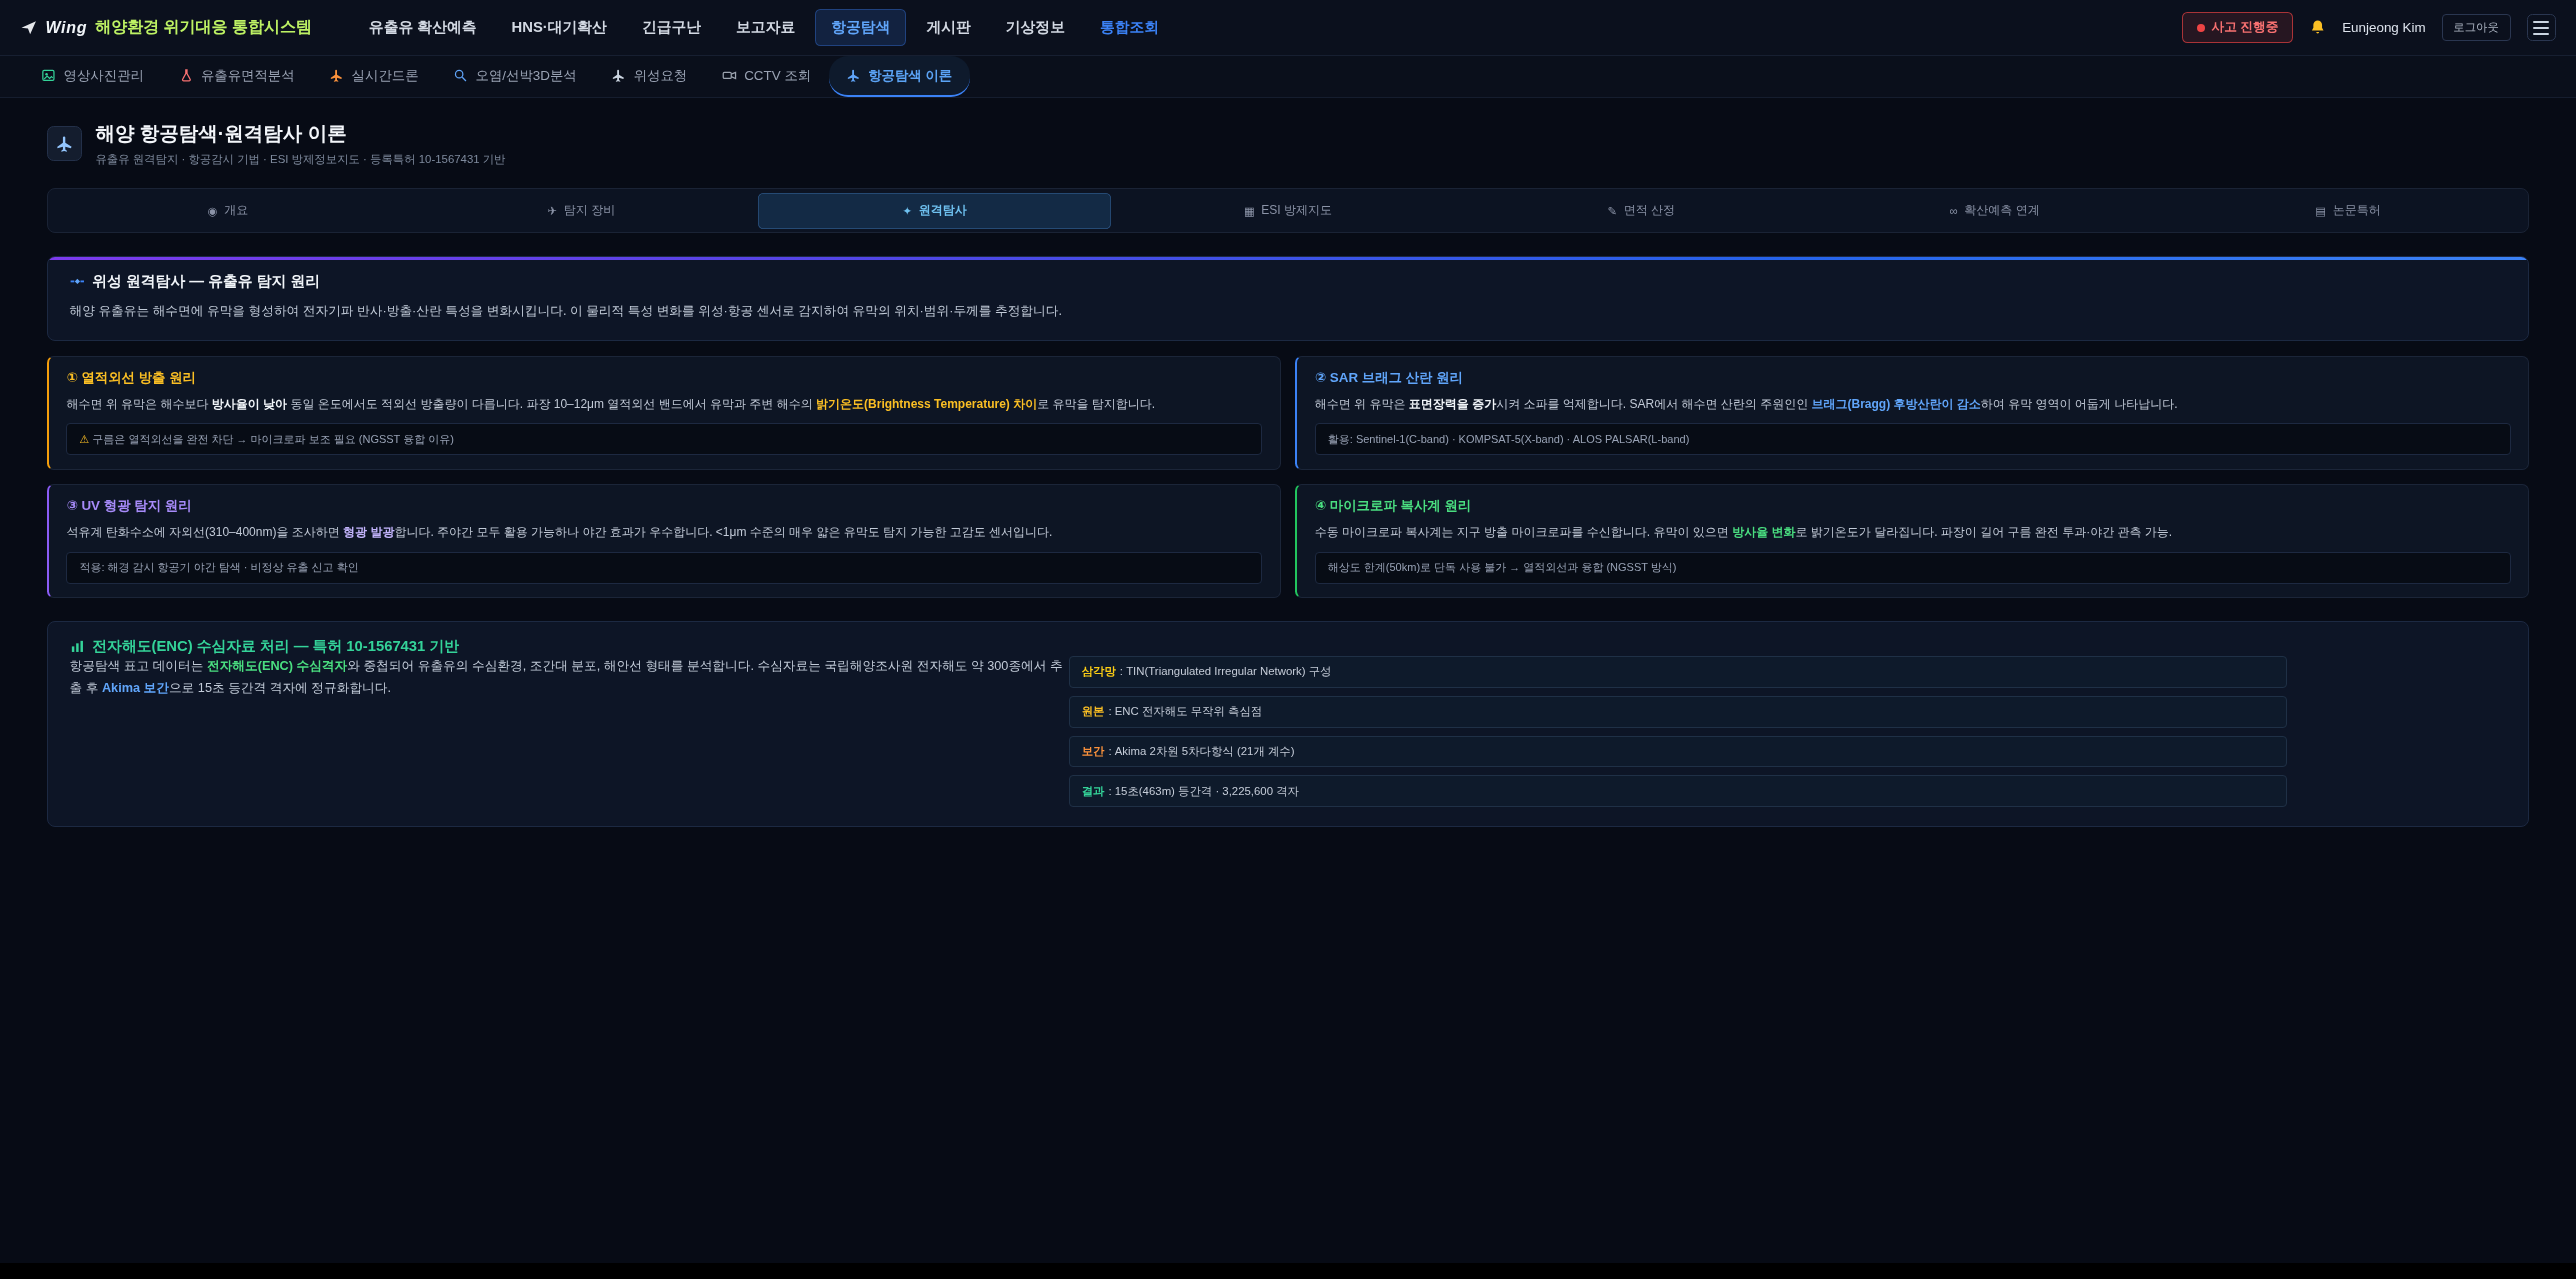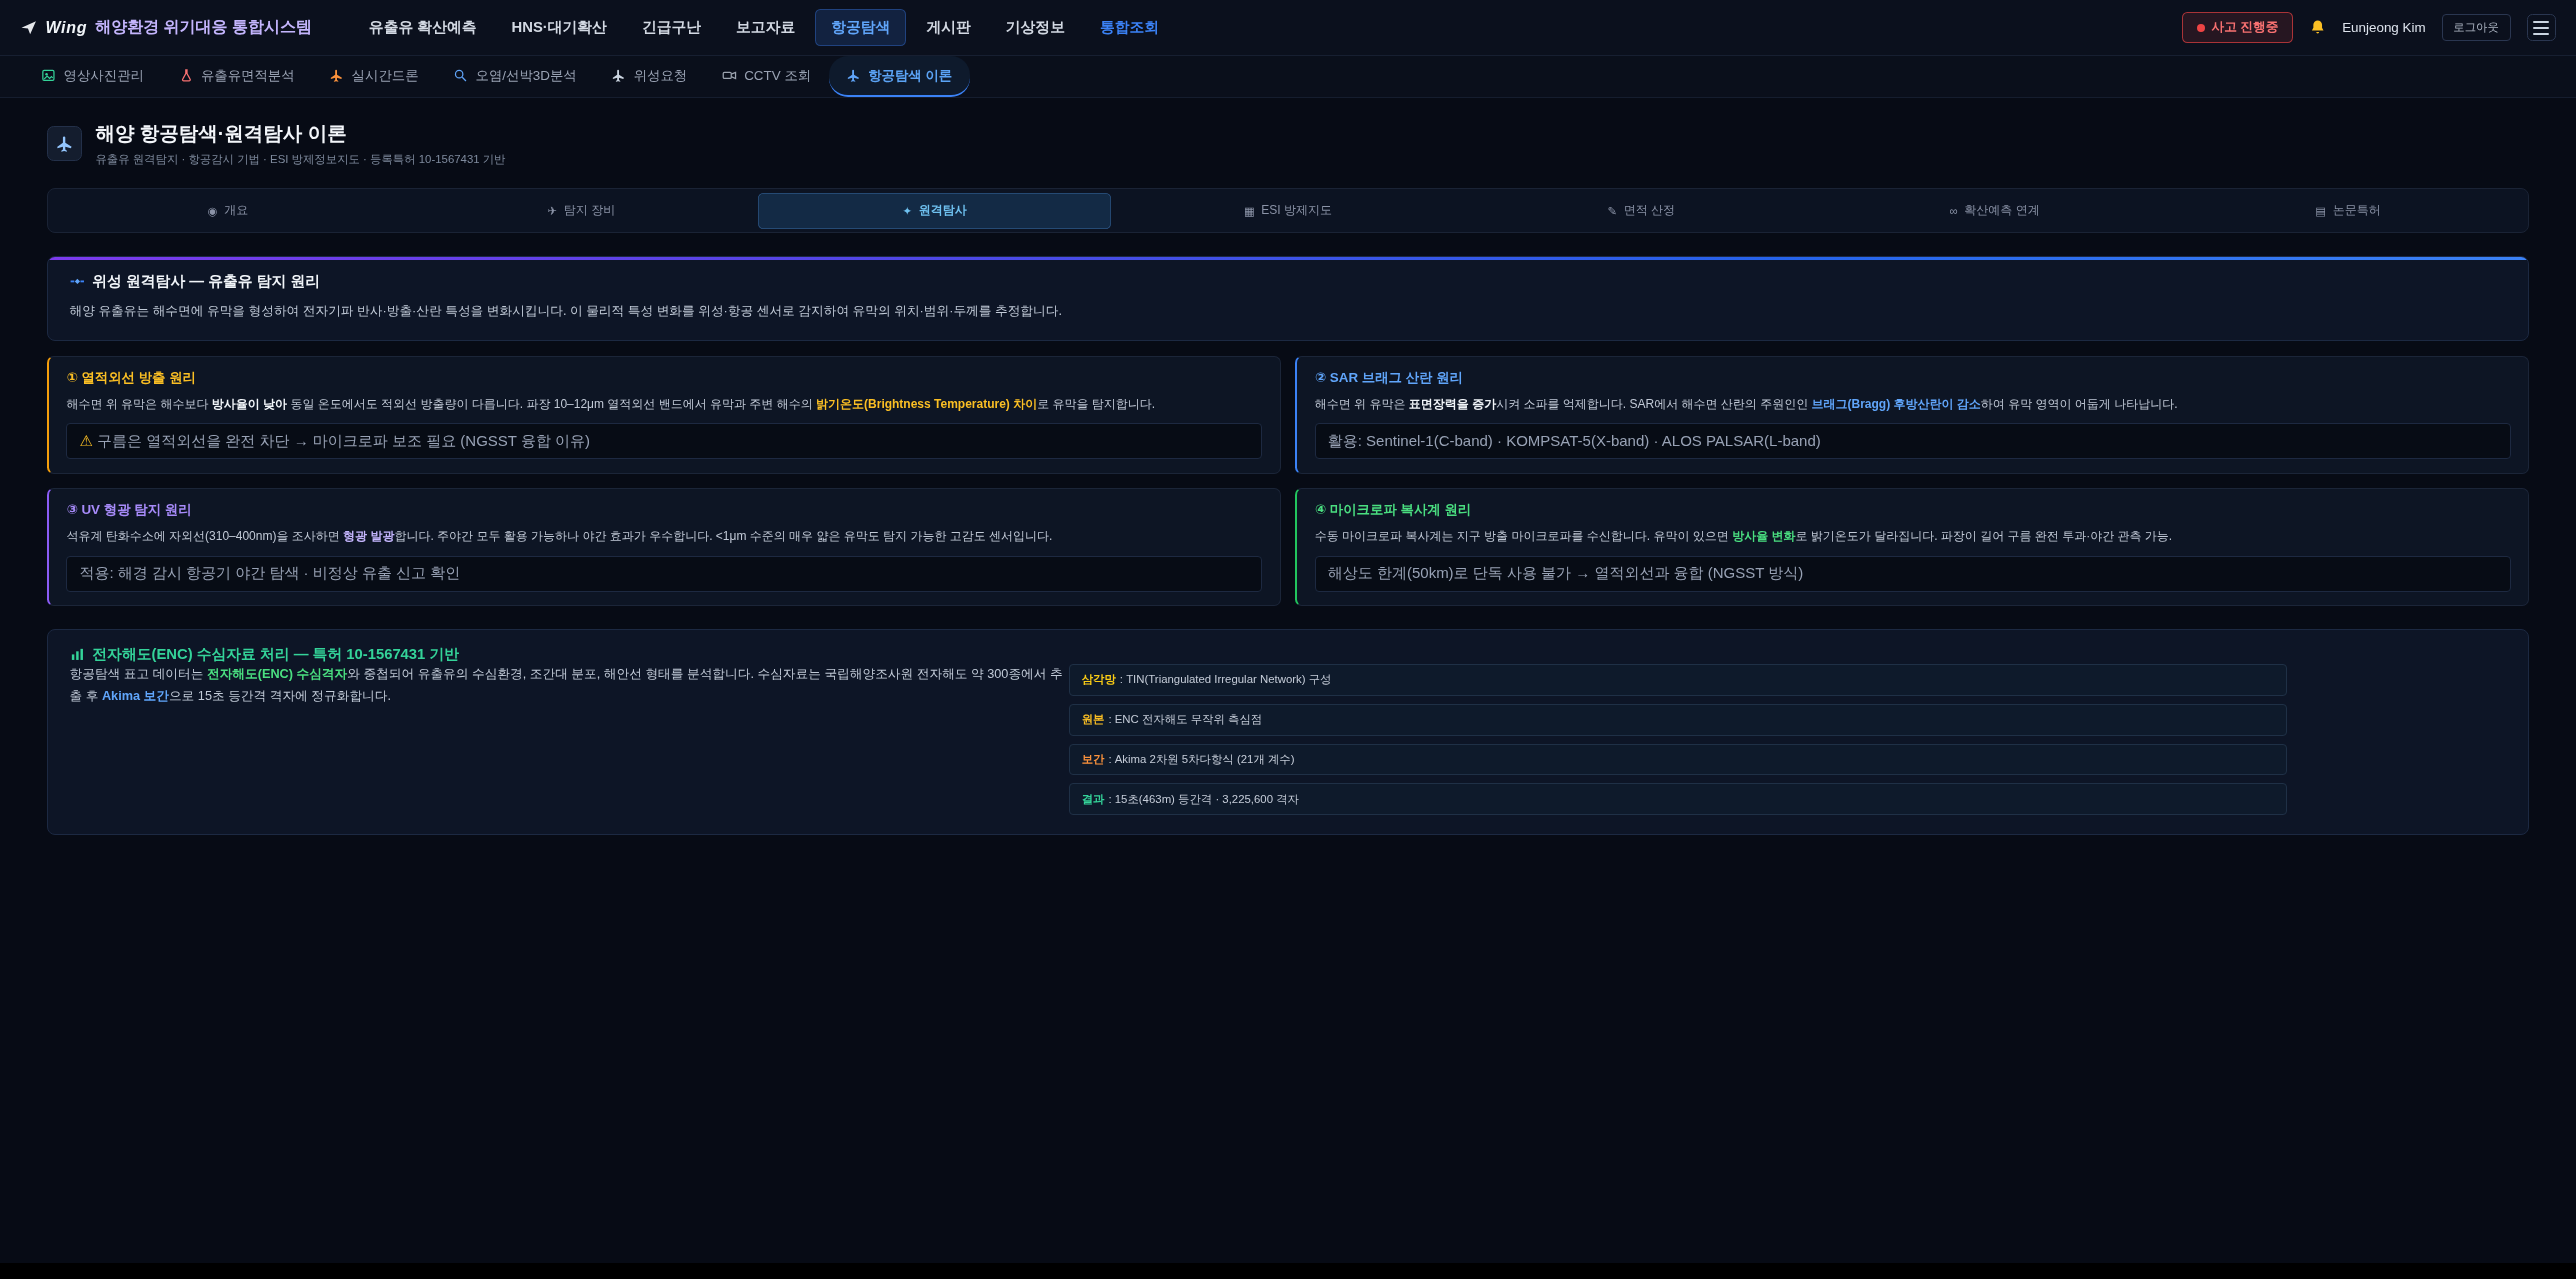--- a/index.html
+++ b/index.html
@@ -12,21 +12,21 @@
     position:relative;
   }
 
   
   .navbar {
     height:56px; background:#0b101d; border-bottom:0.7px solid #171f31;
     display:flex; align-items:center; padding:0 20px;
   }
   .logo { display:flex; align-items:center; gap:8px; white-space:nowrap; }
   .logo-mark { font-size:16px; font-weight:bold; font-style:italic; color:#f1f5f9; letter-spacing:0.7px; }
-  .logo-title { font-size:16px; font-weight:bold; color:#c4b5fd; }
+  .logo-title { font-size:16px; font-weight:bold; color:#bef264; }
   .nav-menu { display:flex; align-items:center; gap:5.4px; margin-left:42px; flex:1; }
   .nav-item { font-size:14.8px; font-weight:600; color:#d3d9e3; padding:8px 14.8px; border-radius:5.4px; cursor:pointer; white-space:nowrap; }
   .nav-item.active { background:rgba(59,130,246,.16); color:#60a5fa; border:0.7px solid rgba(59,130,246,.35); }
   .nav-item.accent { color:#3b82f6; }
   .nav-right { display:flex; align-items:center; gap:16px; }
   .status-badge {
     display:flex; align-items:center; gap:6.7px;
     border:0.7px solid rgba(239,68,68,.65); background:rgba(239,68,68,.12);
     color:#f87171; font-size:12.7px; font-weight:600; padding:6px 13.4px; border-radius:5.4px; white-space:nowrap;
   }
@@ -63,21 +63,21 @@
     background:linear-gradient(90deg,#7c3aed 0%,#4f46e5 35%,#2563eb 70%,#3b82f6 100%); }
   .section-title { font-size:14.8px; font-weight:bold; color:#f1f5f9; display:flex; align-items:center; gap:8px; }
   .section-title.green { color:#34d399; }
   .section-body { margin-top:10px; font-size:12.7px; color:#c2cbd8; line-height:1.6; }
 
   
   .grid { margin-top:14.8px; display:grid; grid-template-columns:1fr 1fr; gap:14.8px;border-radius:21px; }
   .card { background:#0d1524; border:0.7px solid #1b2538; border-left:2.7px solid #f59e0b; border-radius:6.7px; padding:12px 17.4px 13.4px; }
   .card-title { font-size:13.4px; font-weight:bold; }
   .card-body { margin-top:8px; font-size:12px; line-height:1.55; color:#c2cad7; }
-  .note { margin-top:10px; background:#070c15; border:0.7px solid #1d2941; border-radius:4px; padding:7.4px 12px; font-size:15px; color:#98a2b5; }
+  .note { margin-top:10px; background:#070c15; border:0.7px solid #1d2941; border-radius:4px; padding:7.4px 12px; font-size:11px; color:#98a2b5; }
 
   b { color:#f1f5f9; }
   .hl-o { color:#fbbf24; font-weight:bold; }
   .hl-b { color:#60a5fa; font-weight:bold; }
   .hl-v { color:#c4b5fd; font-weight:bold; }
   .hl-g { color:#4ade80; font-weight:bold; }
   .warn { color:#fbbf24; }
 
   
   .enc-flex { display:flex; justify-content:flex-start; align-items:flex-start; }

